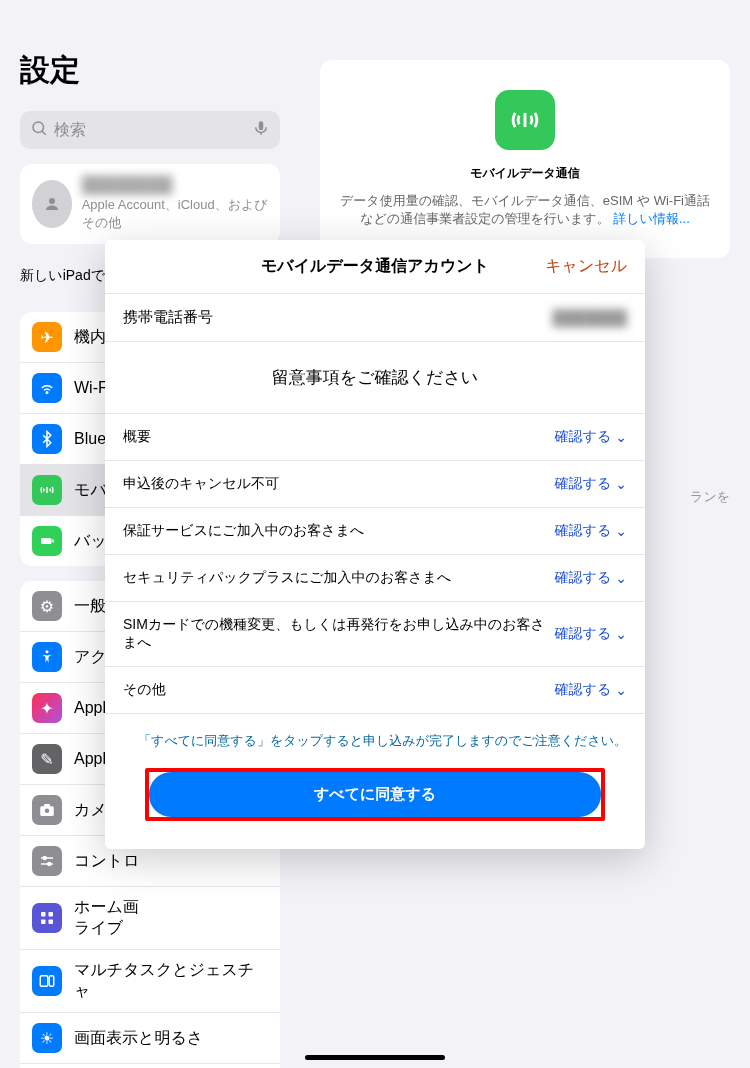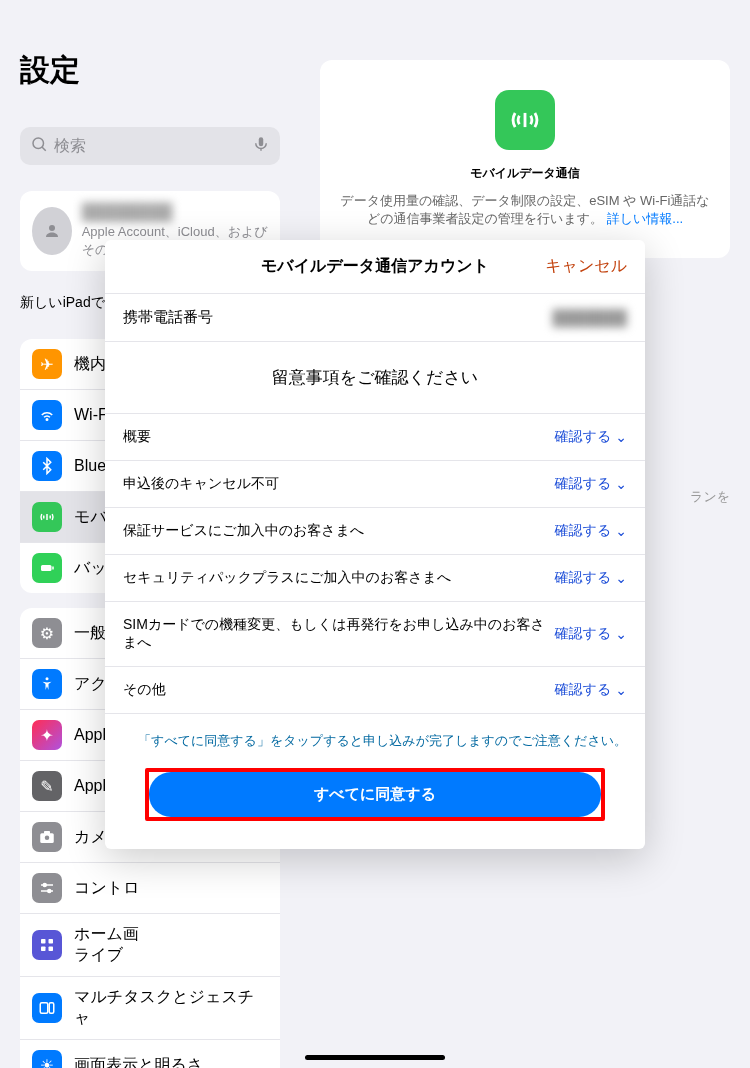--- a/index.html
+++ b/index.html
@@ -17,21 +17,21 @@
       background: #f2f2f7;
       overflow-y: auto;
       padding: 0;
     }
     .sidebar-header {
       padding: 50px 20px 10px;
       font-size: 30px;
       font-weight: 700;
     }
     .search-box {
-      margin: 26px 20px;
+      margin: 10px 20px;
       background: #e3e3e8;
       border-radius: 10px;
       display: flex;
       align-items: center;
       padding: 8px 10px;
       color: #8e8e93;
       font-size: 16px;
     }
     .search-box .mic { margin-left: auto; }
     .account-card {
@@ -398,21 +398,21 @@
   <div class="detail">
     <div class="detail-card">
       <div class="detail-icon">
         <svg viewBox="0 0 24 24" fill="none" stroke="white" stroke-width="2" style="width:34px;height:34px">
             <path d="M5 7a10 10 0 000 10M8 9a6 6 0 000 6M16 9a6 6 0 010 6M19 7a10 10 0 010 10"></path>
             <line x1="12" y1="7" x2="12" y2="17"></line>
           </svg>
       </div>
       <div class="detail-title">モバイルデータ通信</div>
       <div class="detail-desc">
-        <span>データ使用量の確認、データ制限の設定、eSIM や Wi-Fi通話などの通信事業者設定の管理を行います。</span>
+        <span>データ使用量の確認、モバイルデータ通信、eSIM や Wi-Fi通話などの通信事業者設定の管理を行います。</span>
         <span class="link">詳しい情報...</span>
       </div>
     </div>
   </div>
 </div>
 
 <div class="plan-text">ランを</div>
 
 <div class="modal-backdrop"></div>
 <div class="modal">

